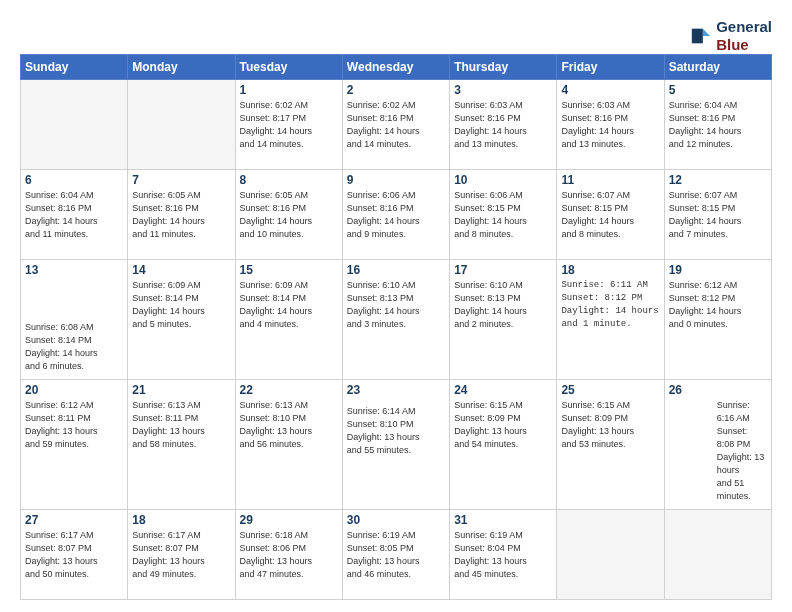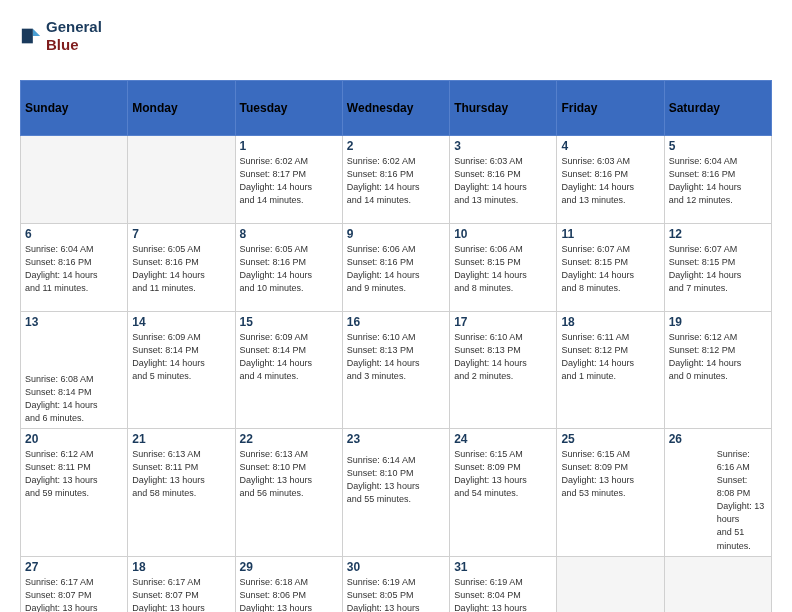--- a/index.html
+++ b/index.html
@@ -12,23 +12,23 @@
     }
     .page {
       width: 792px;
       height: 612px;
       padding: 18px 20px 12px 20px;
       display: flex;
       flex-direction: column;
     }
     .header {
       display: flex;
-      justify-content: flex-start;
+      justify-content: flex-end;
       align-items: flex-start;
-      margin-bottom: 26px;
+      margin-bottom: 0;
     }
     .logo {
       display: flex;
       align-items: center;
       gap: 4px;
     }
     .logo-text {
       font-size: 15px;
       font-weight: bold;
       color: #1a3a5c;
@@ -57,24 +57,24 @@
     }
     .calendar {
       flex: 1;
       border: 1px solid #ccc;
       border-collapse: collapse;
       width: 100%;
       table-layout: fixed;
     }
     .calendar thead tr th {
       background: #3a6bbf;
-      color: #000000;
+      color: #ffffff;
       font-size: 12px;
       font-weight: bold;
-      padding: 20px 4px;
+      padding: 5px 4px;
       border: 1px solid #5580cc;
       text-align: left;
     }
     .calendar tbody tr td {
       border: 1px solid #d0d0d0;
       vertical-align: top;
       padding: 3px 4px;
       font-size: 9.5px;
       color: #222;
       height: 88px;
@@ -251,21 +251,21 @@
           </td>
           <td>
             <span class="day-num">17</span>
             <div class="day-info" style="white-space: pre-line;">Sunrise: 6:10 AM
 Sunset: 8:13 PM
 Daylight: 14 hours
 and 2 minutes.</div>
           </td>
           <td>
             <span class="day-num">18</span>
-            <div class="day-info" style="white-space: pre-line;">Sunrise: 6:11 AM
+            <div class="day-info" style="white-space: pre-line; font-family: Liberation Mono, monospace;">Sunrise: 6:11 AM
 Sunset: 8:12 PM
 Daylight: 14 hours
 and 1 minute.</div>
           </td>
           <td>
             <span class="day-num">19</span>
             <div class="day-info" style="white-space: pre-line;">Sunrise: 6:12 AM
 Sunset: 8:12 PM
 Daylight: 14 hours
 and 0 minutes.</div>

